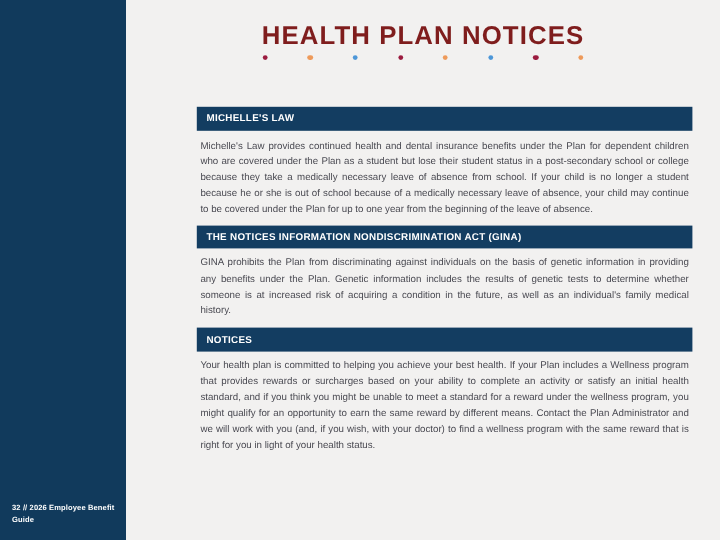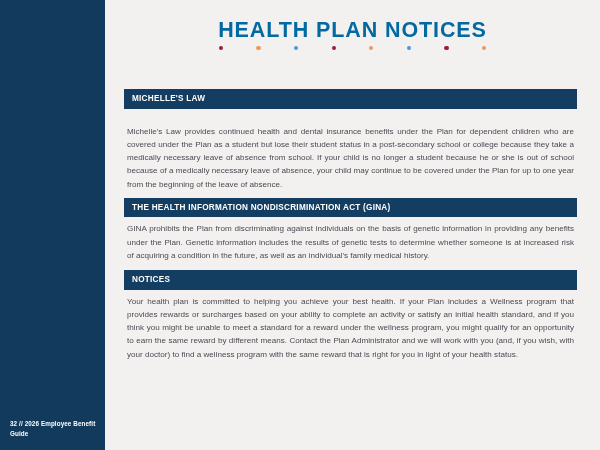--- a/index.html
+++ b/index.html
@@ -44,21 +44,21 @@
     left: 105px; top: 0;
     width: 495px;
     height: 450px;
     background: #f2f1f0;
   }
   #title {
     position: absolute;
     left: 0; top: 18px;
     width: 495px;
     text-align: center;
-    color: #0369a1;
+    color: #7f1d1d;
     font-size: 21.5px;
     font-weight: bold;
     letter-spacing: 0.9px;
     white-space: nowrap;
   }
   #dots {
     position: absolute;
     left: 0; top: 46px;
     width: 495px;
     display: flex;
@@ -72,35 +72,35 @@
     margin: 0 16.6px;
     display: inline-block;
   }
   
   #sections {
     position: absolute;
     left: 19px;
     top: 89px;
     width: 453px;
   }
-  .section { margin-bottom: 7px; }
+  .section { margin-bottom: 7px; margin-left: 40px; }
   .section-header {
     background: #133D61;
     color: #ffffff;
     font-size: 8.2px;
     font-weight: bold;
     letter-spacing: 0.25px;
     padding: 5.2px 8px 5.4px 8px;
     box-sizing: border-box;
   }
   .section-body {
     color: #4a4a52;
     font-size: 8.1px;
     line-height: 13.25px;
-    padding: 16px 3px 0 3px;
+    padding: 6px 3px 0 3px;
     text-align: justify;
     text-justify: inter-word;
     box-sizing: border-box;
   }
   .section-body.s2 { padding-top: 5px; }
   .sp-gina { margin-bottom: 8px; }
   .sp-wellness { margin-bottom: 6px; }
 </style>
 </head>
 <body>
@@ -131,21 +131,21 @@
     </div>
 
     <div id="sections">
 
       <div class="section">
         <div class="section-header">MICHELLE'S LAW</div>
         <div class="section-body">Michelle's Law provides continued health and dental insurance benefits under the Plan for dependent children who are covered under the Plan as a student but lose their student status in a post-secondary school or college because they take a medically necessary leave of absence from school. If your child is no longer a student because he or she is out of school because of a medically necessary leave of absence, your child may continue to be covered under the Plan for up to one year from the beginning of the leave of absence.</div>
       </div>
 
       <div class="section sp-gina">
-        <div class="section-header">THE HEALTH INFORMATION NONDISCRIMINATION ACT (GINA)</div>
+        <div class="section-header">THE NOTICES INFORMATION NONDISCRIMINATION ACT (GINA)</div>
         <div class="section-body s2">GINA prohibits the Plan from discriminating against individuals on the basis of genetic information in providing any benefits under the Plan. Genetic information includes the results of genetic tests to determine whether someone is at increased risk of acquiring a condition in the future, as well as an individual's family medical history.</div>
       </div>
 
       <div class="section sp-wellness">
         <div class="section-header">NOTICES</div>
         <div class="section-body s2">Your health plan is committed to helping you achieve your best health. If your Plan includes a Wellness program that provides rewards or surcharges based on your ability to complete an activity or satisfy an initial health standard, and if you think you might be unable to meet a standard for a reward under the wellness program, you might qualify for an opportunity to earn the same reward by different means. Contact the Plan Administrator and we will work with you (and, if you wish, with your doctor) to find a wellness program with the same reward that is right for you in light of your health status.</div>
       </div>
 
     </div>
   </div>

